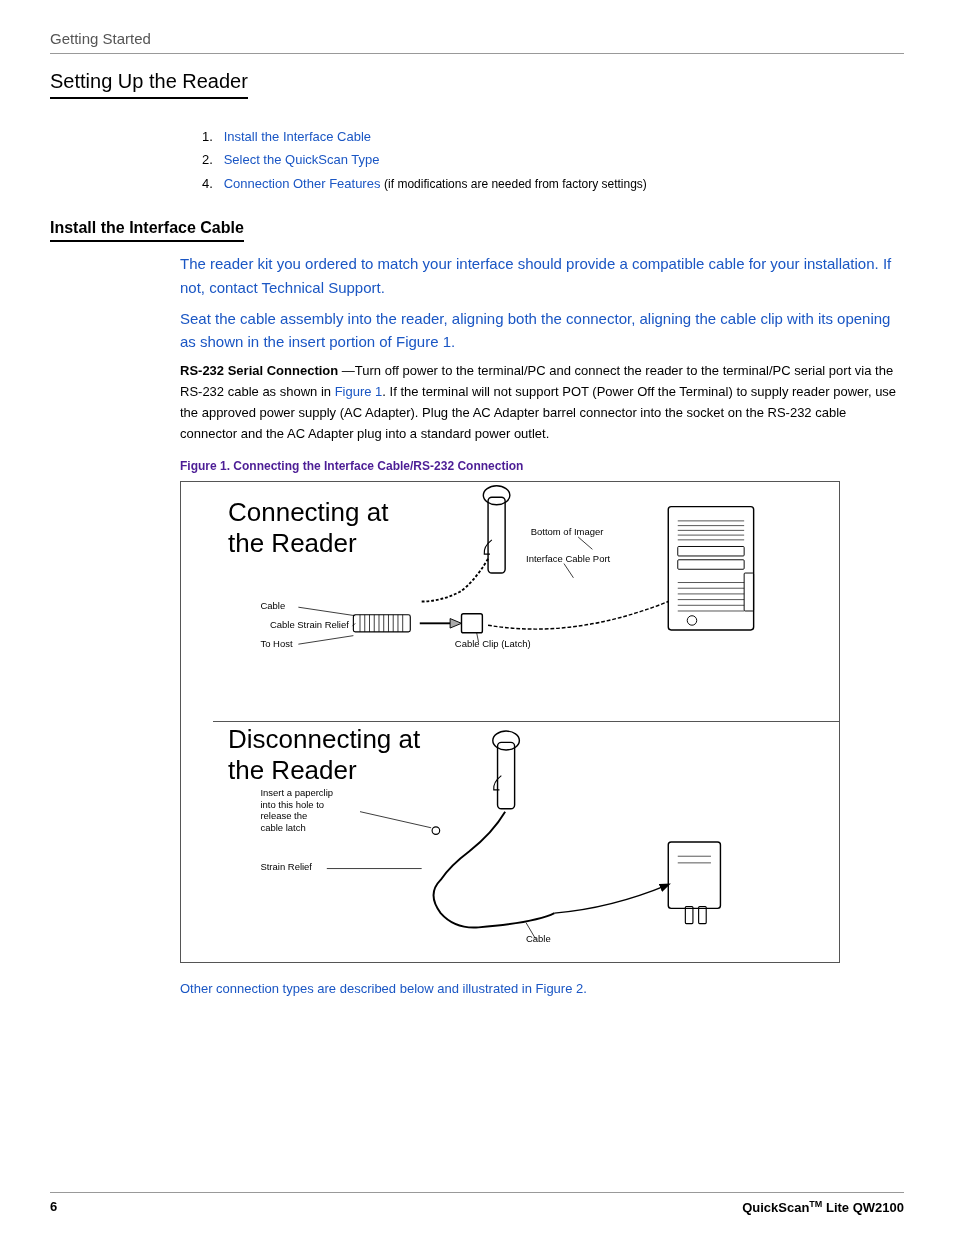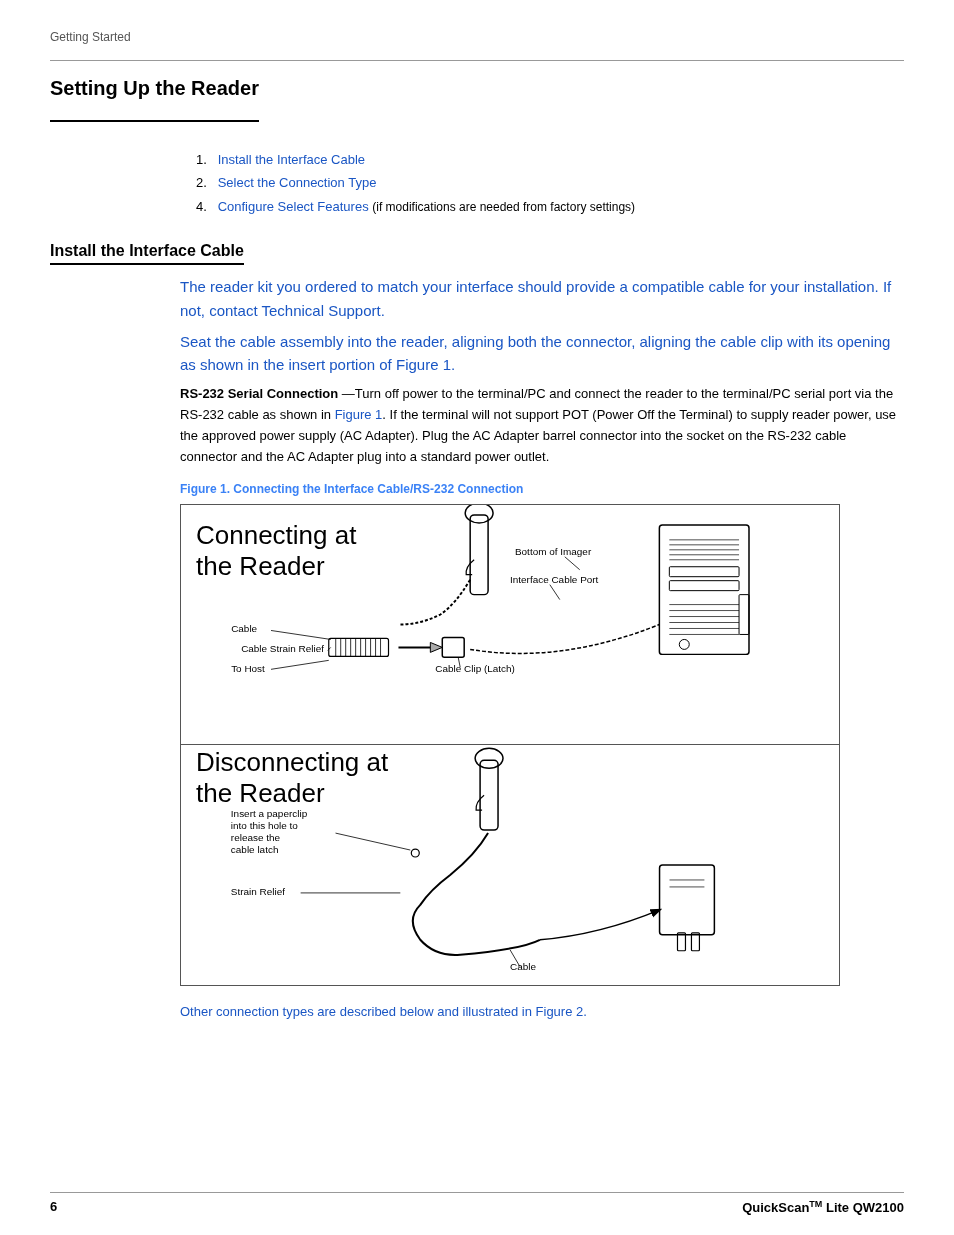--- a/index.html
+++ b/index.html
@@ -12,32 +12,32 @@
       min-height: 1235px;
       padding: 0;
     }
     .page {
       width: 954px;
       min-height: 1235px;
       padding: 30px 50px 40px 50px;
       position: relative;
     }
     .top-bar {
-      font-size: 12px;
+      font-size: 15px;
       color: #555;
       border-bottom: 1px solid #999;
-      padding-bottom: 16px;
+      padding-bottom: 6px;
       margin-bottom: 16px;
     }
     .section-title {
       font-size: 20px;
-      font-weight: bold;
+      font-weight: normal;
       color: #000;
       border-bottom: 2px solid #000;
-      padding-bottom: 20px;
+      padding-bottom: 4px;
       margin-bottom: 12px;
       display: inline-block;
     }
     .subsection-title {
       font-size: 16px;
       font-weight: bold;
       color: #000;
       border-bottom: 2px solid #000;
       padding-bottom: 3px;
       margin-bottom: 10px;
@@ -47,21 +47,21 @@
       margin-left: 130px;
     }
     .intro-text {
       font-size: 13px;
       line-height: 1.5;
       margin-bottom: 10px;
       color: #000;
     }
     .steps-list {
       list-style: none;
-      margin-left: 16px;
+      margin-left: 22px;
       margin-bottom: 16px;
     }
     .steps-list li {
       font-size: 13px;
       line-height: 1.8;
       color: #000;
     }
     .steps-list li span.num {
       display: inline-block;
       width: 18px;
@@ -90,32 +90,33 @@
       color: #000;
       margin-bottom: 14px;
     }
     .rs232-bold {
       font-weight: bold;
       margin-top: 48px;
     }
     .figure-caption {
       font-size: 12px;
       font-weight: bold;
-      color: #3b82f6;
+      color: #4c1d95;
       margin-bottom: 8px;
       text-align: left;
     }
     .figure-box {
       border: 1.5px solid #555;
       width: 660px;
       min-height: 480px;
       margin-bottom: 14px;
       background: #fff;
       position: relative;
       overflow: hidden;
+      padding-left: 32px;
     }
     
     .fig-top {
       border-bottom: 1.5px solid #555;
       height: 240px;
       position: relative;
       padding: 12px 10px 10px 10px;
     }
     .fig-top-title {
       font-size: 26px;
@@ -192,25 +193,25 @@
 
   <div class="content-area">
 
     <ol class="steps-list">
       <li>
         <span class="num">1.</span>
         <a class="link-blue" href="#">Install the Interface Cable</a>
       </li>
       <li>
         <span class="num">2.</span>
-        <a class="link-blue" href="#">Select the Connection Type</a>
+        <a class="link-blue" href="#">Select the QuickScan Type</a>
       </li>
       <li>
         <span class="num">4.</span>
-        <a class="link-blue" href="#">Configure Select Features</a>
+        <a class="link-blue" href="#">Connection Other Features</a>
         <span class="small-text"> (if modifications are needed from factory settings)</span>
       </li>
     </ol>
   </div>
 
   <div class="install-section">
     <span class="subsection-title">Install the Interface Cable</span>
 
     <div class="content-area">
       <p class="install-text">

